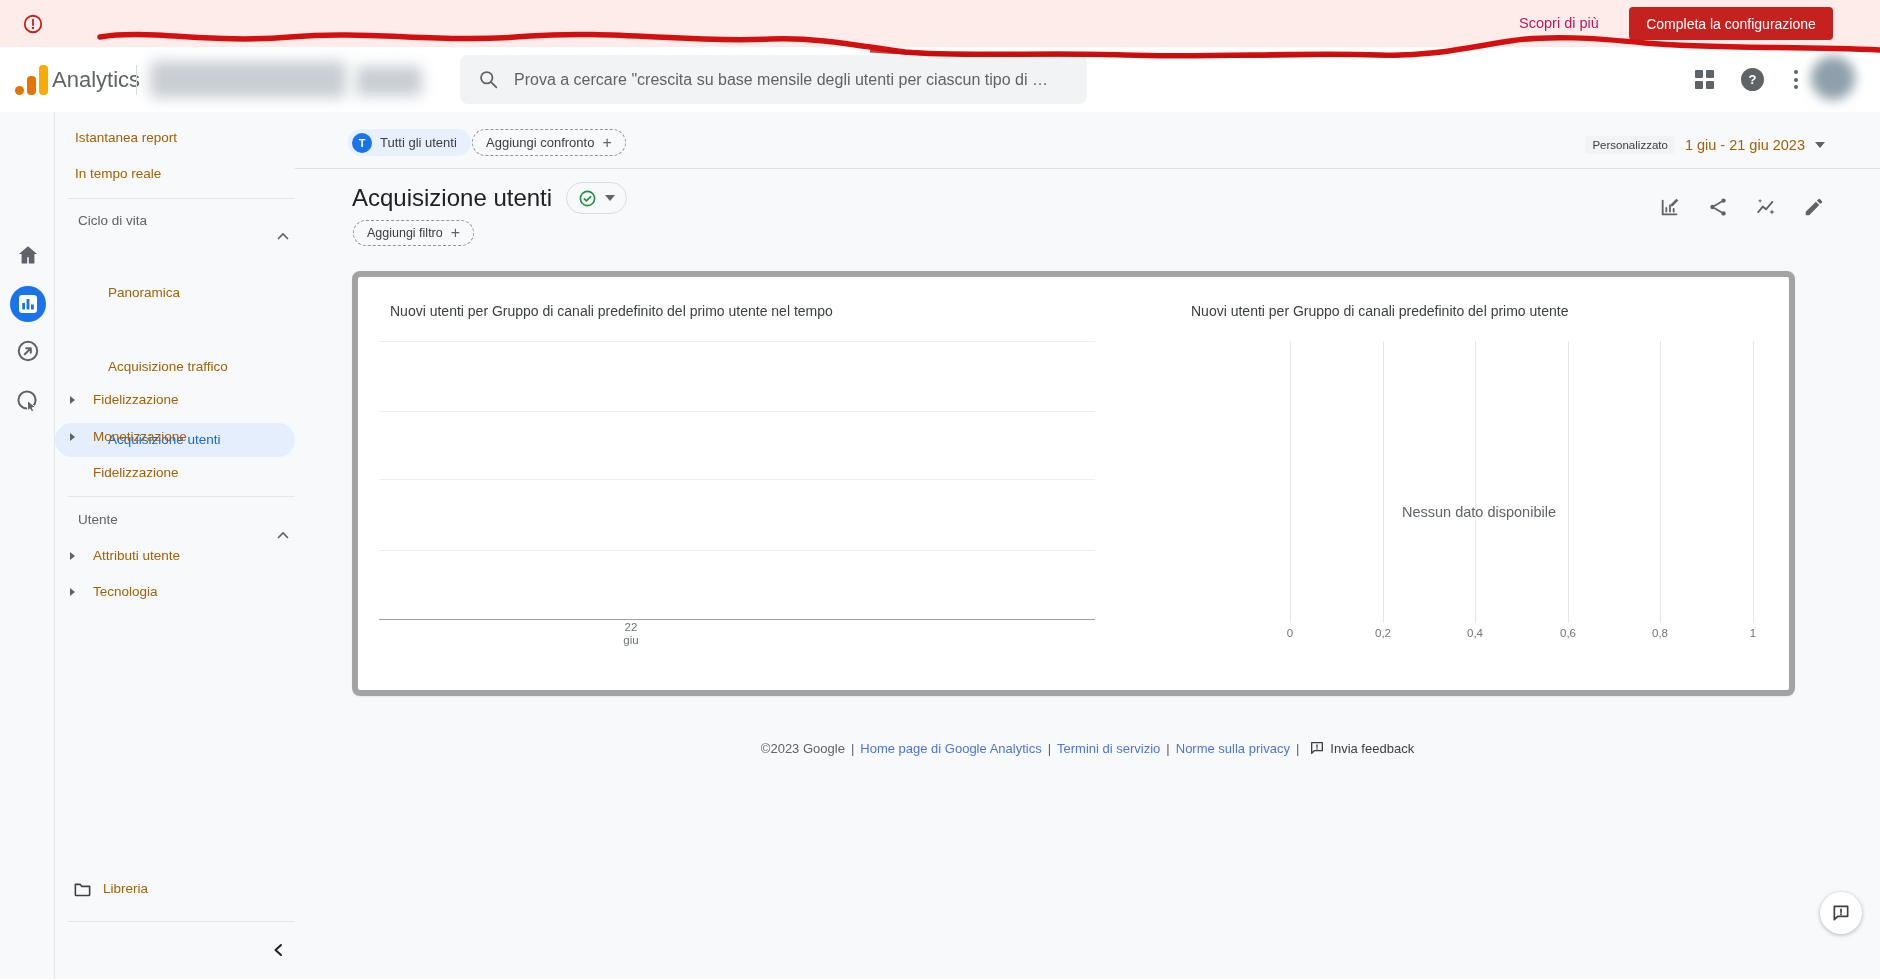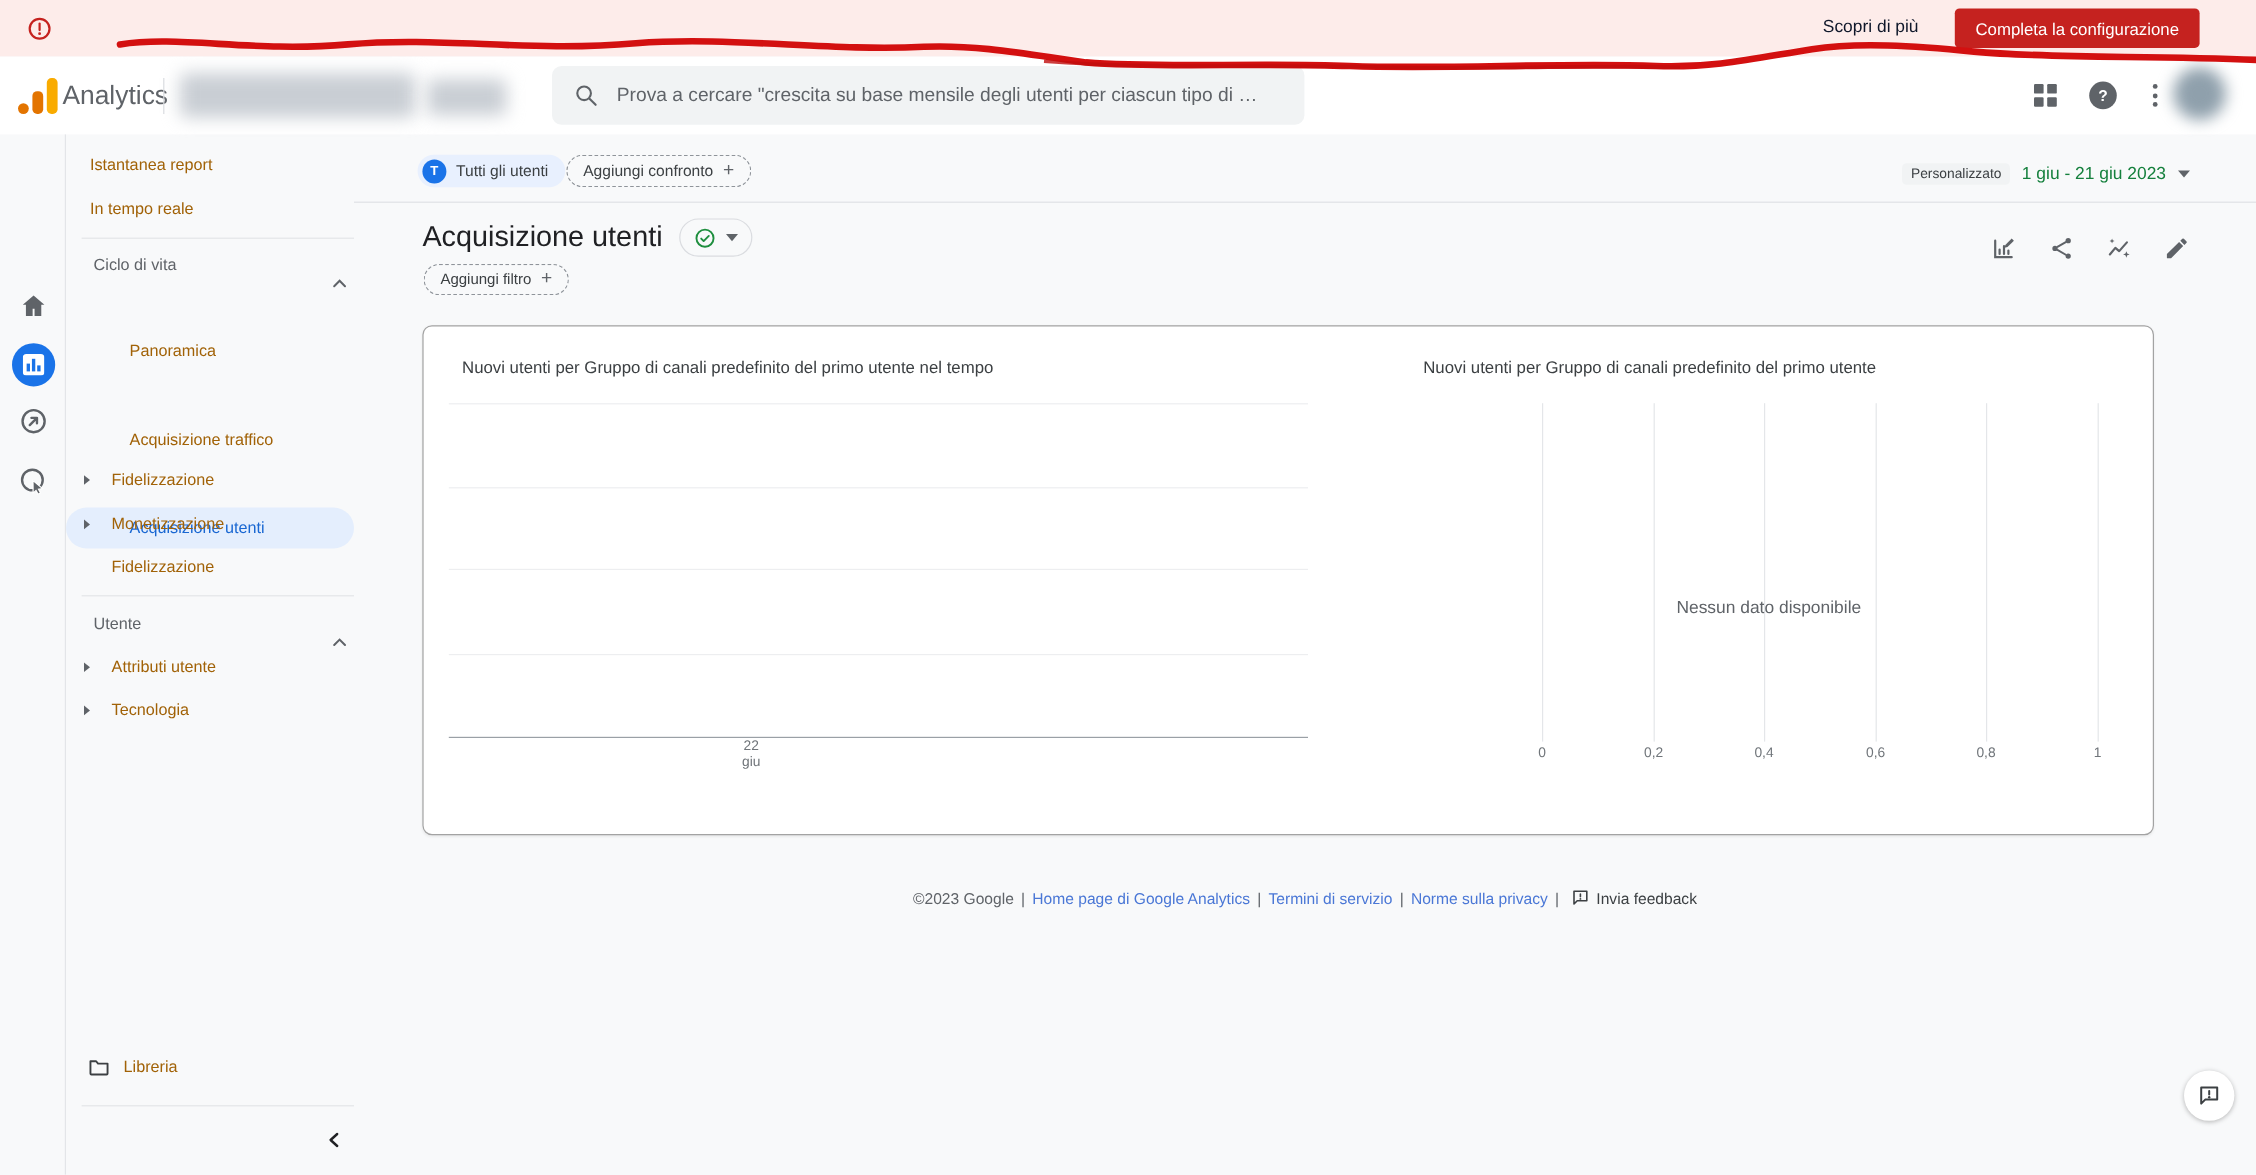--- a/index.html
+++ b/index.html
@@ -2,21 +2,21 @@
 <html><head>
 <meta charset="utf-8">
 <style>
   html,body{margin:0;padding:0;}
   body{width:1880px;height:979px;position:relative;overflow:hidden;background:#f8f9fa;
        font-family:"Liberation Sans",sans-serif;color:#3c4043;}
   
   .banner{position:absolute;top:0;left:0;width:1880px;height:47px;background:#fdecea;display:flex;align-items:center;z-index:5;}
   .banner-icon{margin-left:22px;display:flex;}
   .banner-text{margin-left:14px;font-size:14.5px;color:#202124;}
-  .banner-link{position:absolute;left:1519px;top:0;height:47px;line-height:47px;color:#0f172a;font-size:14.5px;font-weight:500;cursor:pointer;}
+  .banner-link{position:absolute;left:1519px;top:0;height:47px;line-height:47px;color:#be185d;font-size:14.5px;font-weight:500;cursor:pointer;}
   .banner-btn{position:absolute;left:1629px;top:7px;width:204px;height:33px;background:#c5221f;color:#fff;border:none;border-radius:4px;font-size:14px;font-family:inherit;cursor:pointer;}
   
   .annotation{position:absolute;top:0;left:0;z-index:60;pointer-events:none;}
   
   .header{position:absolute;top:47px;left:0;width:1880px;height:65px;background:#fff;}
   .logo{position:absolute;left:15px;top:18px;display:flex;align-items:flex-end;gap:3px;height:30px;}
   .lg-dot{width:9px;height:9px;border-radius:50%;background:#e37400;}
   .lg-mid{width:9px;height:19px;border-radius:4px;background:#e37400;}
   .lg-tall{width:9px;height:30px;border-radius:4px;background:#f9ab00;}
   .product{position:absolute;left:52px;top:0;height:65px;line-height:65px;font-size:22px;color:#5f6368;}
@@ -51,30 +51,30 @@
   .main{position:absolute;left:295px;top:112px;width:1585px;height:867px;}
   .chip{position:absolute;height:27px;border-radius:14px;display:flex;align-items:center;font-size:13px;color:#3c4043;box-sizing:border-box;cursor:pointer;}
   .chip-users{left:53px;top:17px;padding:0 14px 0 4px;background:#e8f0fe;gap:8px;}
   .t-circ{width:20px;height:20px;border-radius:50%;background:#1a73e8;color:#fff;font-size:11px;font-weight:bold;text-align:center;line-height:20px;}
   .chip-dash{border:1px dashed #8f949a;gap:8px;padding:0 13px;background:transparent;}
   .chip-compare{left:177px;top:17px;}
   .plus{font-size:16px;color:#5f6368;line-height:1;}
   .row-divider{position:absolute;left:0;top:56px;width:1585px;height:1px;background:#dfe2e5;}
   .date-area{position:absolute;right:55px;top:24px;display:flex;align-items:center;gap:10px;cursor:pointer;}
   .date-label{background:#f1f3f4;border-radius:4px;font-size:11.5px;color:#3c4043;padding:3px 7px;}
-  .date-range{font-size:14.5px;color:#15803d;}
+  .date-range{font-size:14.5px;color:#a16207;}
   .caret{width:0;height:0;border-left:5px solid transparent;border-right:5px solid transparent;border-top:6px solid #5f6368;}
   .title-row{position:absolute;left:57px;top:70px;display:flex;align-items:center;gap:14px;}
   .page-title{font-size:24px;font-weight:400;color:#202124;}
   .title-badge{display:inline-flex;align-items:center;gap:8px;border:1px solid #dadce0;border-radius:16px;height:30px;padding:0 11px;cursor:pointer;}
   .action-icons{position:absolute;right:55px;top:84px;display:flex;gap:26px;}
   .action-icons span{cursor:pointer;display:flex;}
   .filter-chip{left:58px;top:108px;height:26px;font-size:12.5px;}
   
-  .card{position:absolute;left:57px;top:159px;width:1443px;height:425px;background:#fff;border:1px solid #a3a3a3;border-radius:8px;box-shadow:0 1px 2px rgba(60,64,67,.08);box-sizing:border-box;}
+  .card{position:absolute;left:57px;top:159px;width:1443px;height:425px;background:#fff;border:6px solid #a3a3a3;border-radius:8px;box-shadow:0 1px 2px rgba(60,64,67,.08);box-sizing:border-box;}
   .ctitle{position:absolute;top:26px;font-size:14px;color:#3c4043;}
   .hline{position:absolute;left:21px;width:716px;height:1px;background:#edeef0;}
   .axisline{background:#9aa0a6;}
   .vline{position:absolute;top:64px;width:1px;height:282px;background:#e4e6e9;}
   .vtick{position:absolute;top:350px;width:40px;text-align:center;font-size:11.5px;color:#70757a;}
   .xtick{position:absolute;left:253px;top:344px;width:40px;text-align:center;font-size:11.5px;color:#70757a;line-height:13px;}
   .nodata{position:absolute;left:1021px;top:227px;width:200px;text-align:center;font-size:14.5px;color:#5f6368;}
   
   .footer{position:absolute;left:0;top:628px;width:1585px;text-align:center;font-size:13px;color:#5f6368;}
   .flink{color:#4a77d6;cursor:pointer;}

